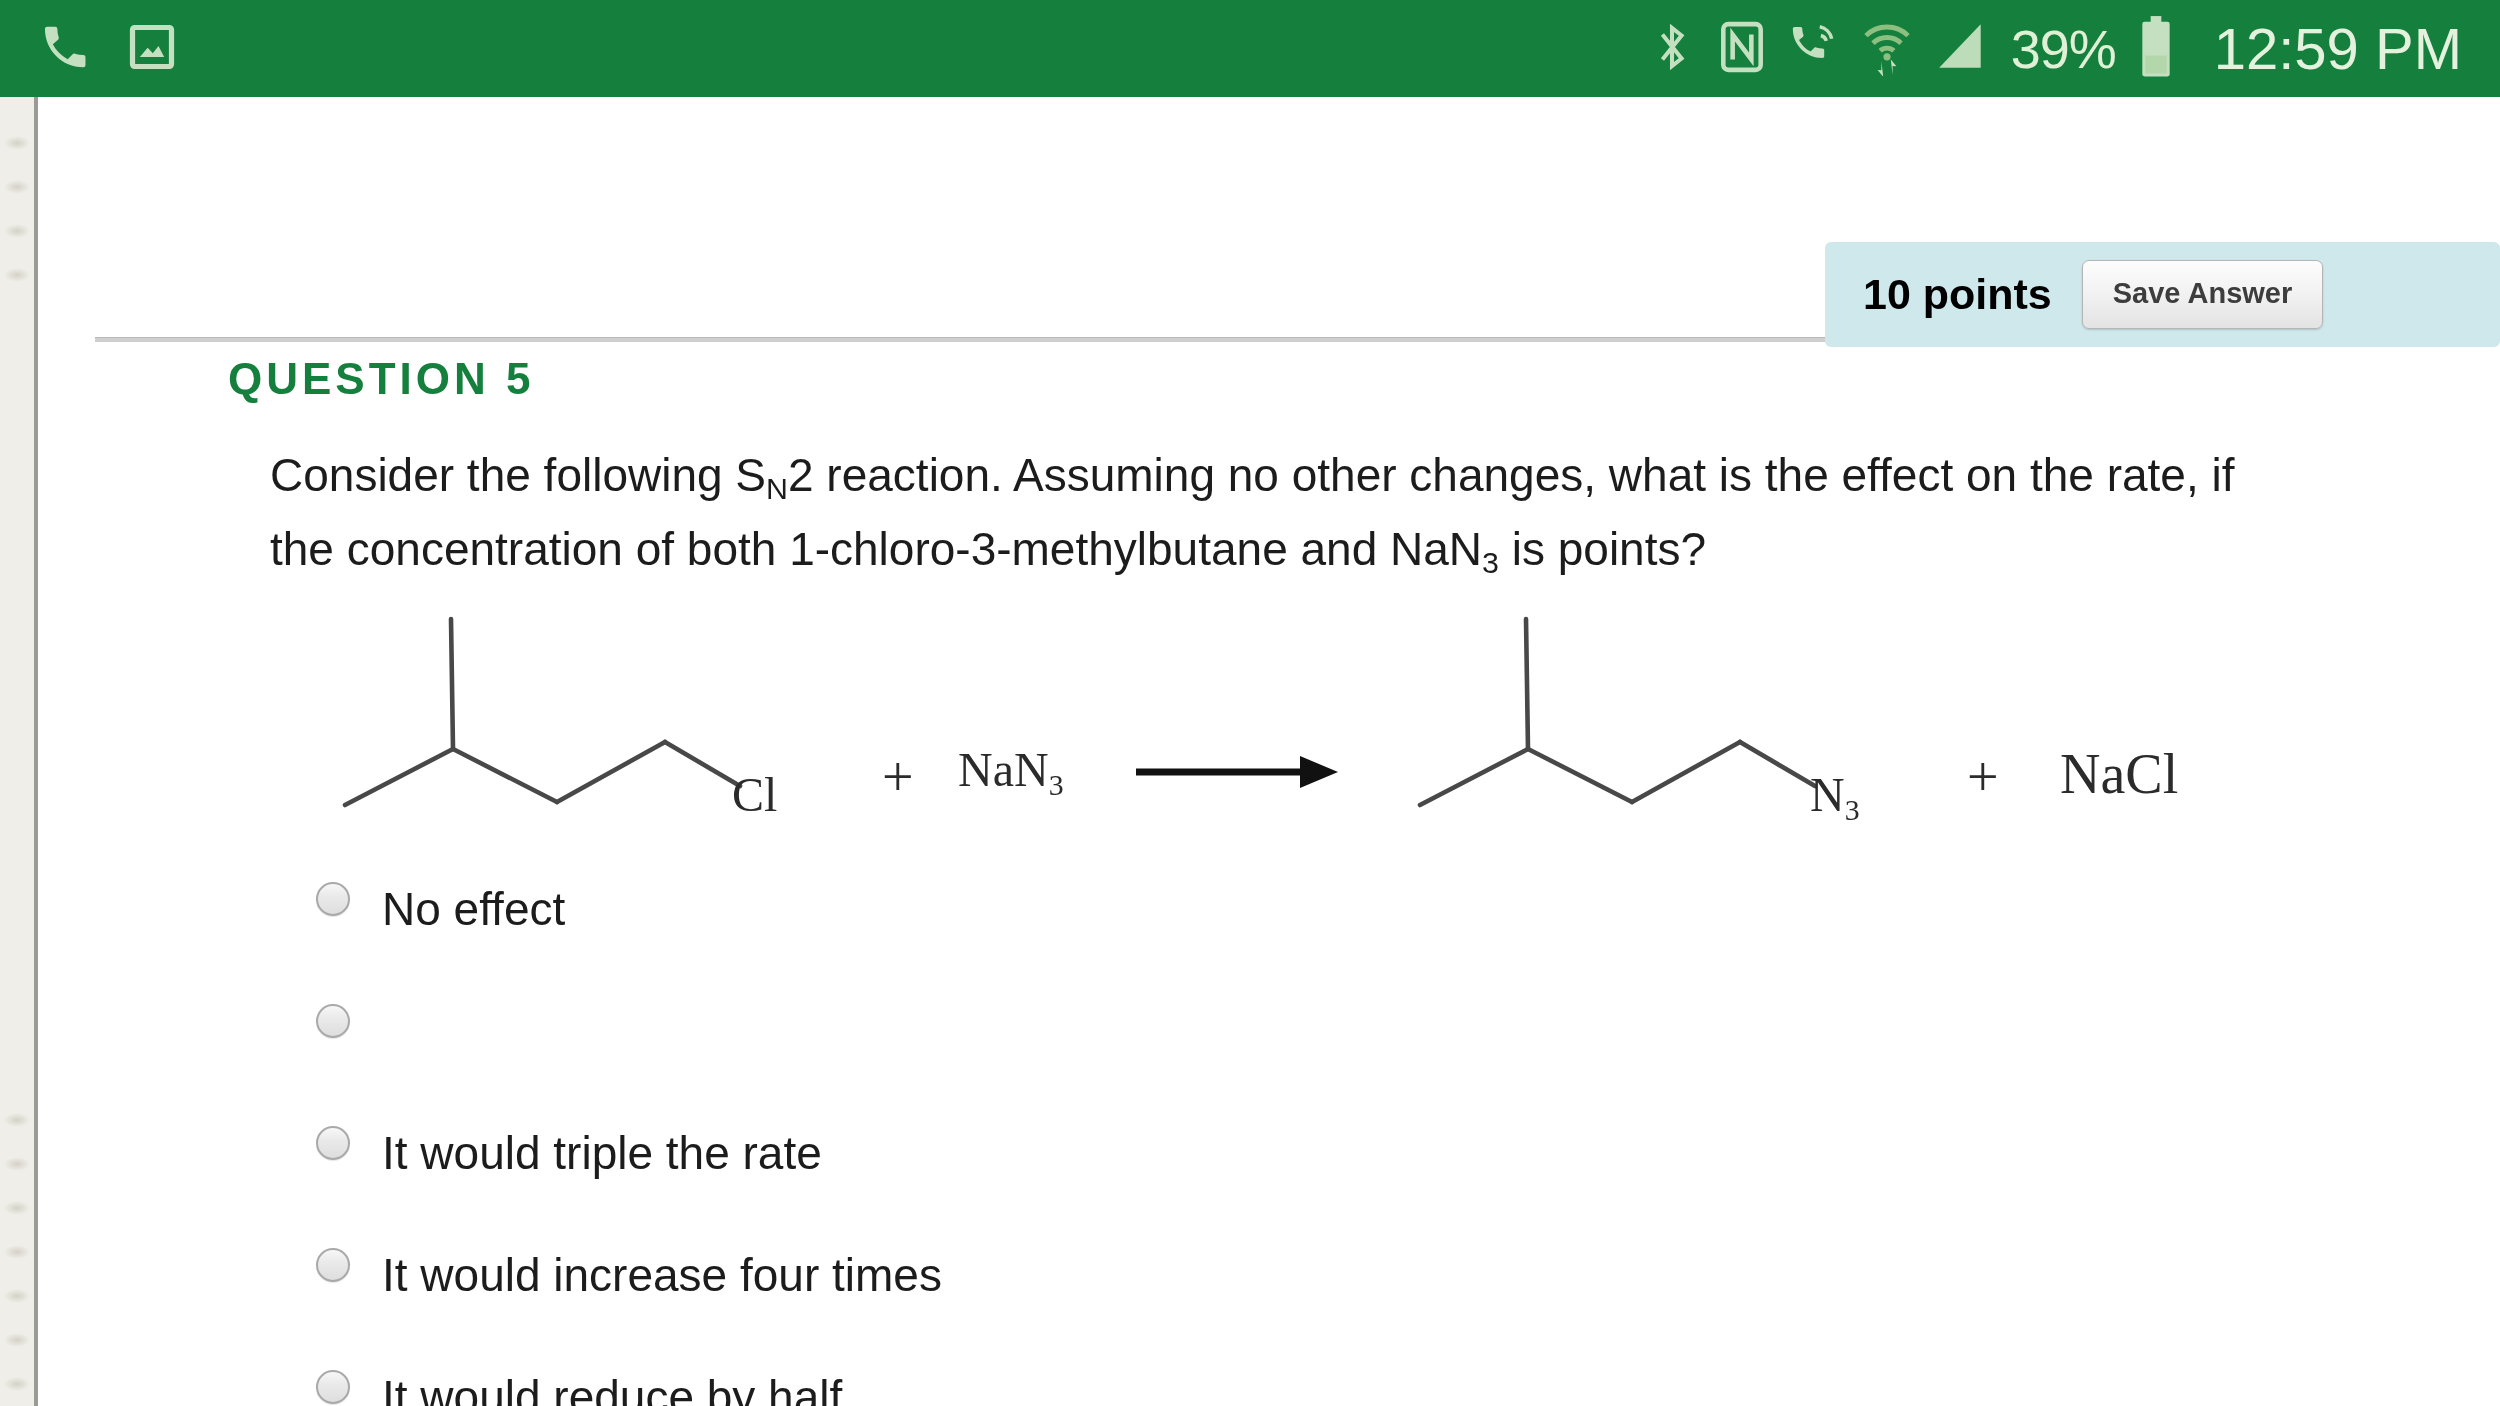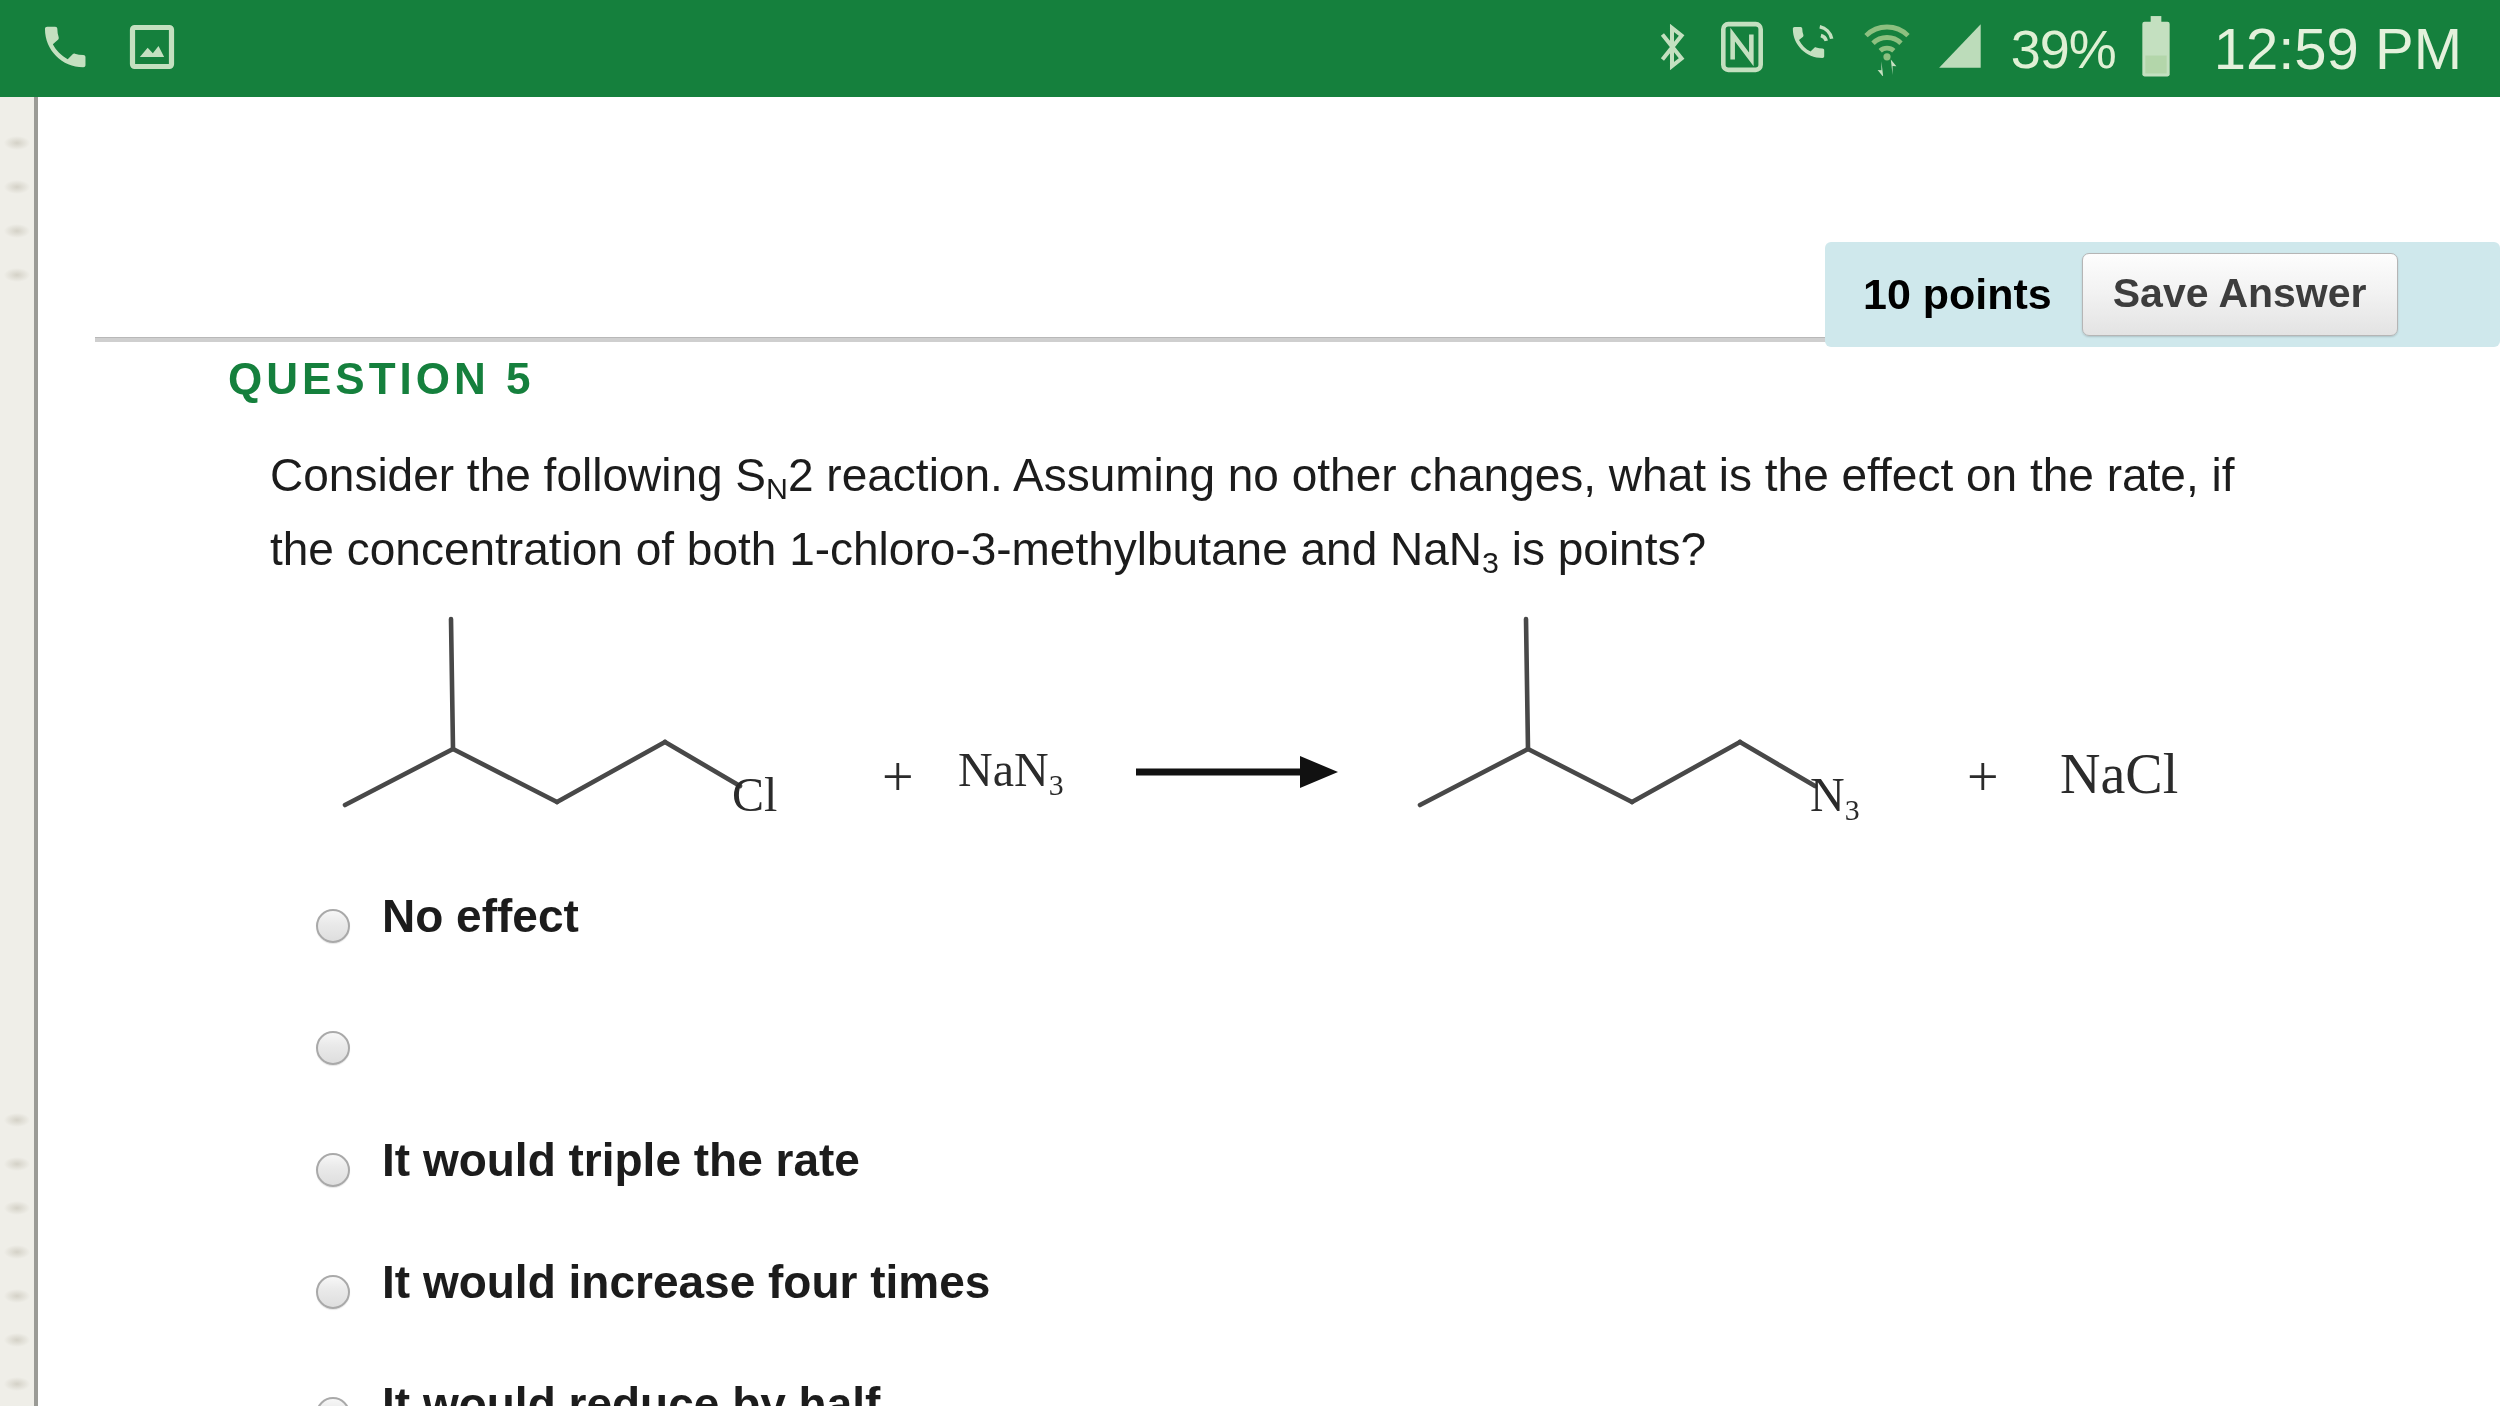--- a/index.html
+++ b/index.html
@@ -108,21 +108,21 @@
     font-weight: bold;
     color: #000000;
     white-space: nowrap;
     font-family: "Liberation Sans", sans-serif;
   }
   #save-answer-button {
     background: linear-gradient(to bottom, #fdfdfd 0%, #f2f2f2 48%, #e3e3e3 100%);
     border: 1px solid #b5b5b5;
     border-radius: 7px;
     padding: 16px 30px 18px 30px;
-    font-size: 41px;
+    font-size: 29px;
     font-weight: bold;
     color: #3d3d3d;
     white-space: nowrap;
     box-shadow: 0 1px 2px rgba(0,0,0,0.16);
     cursor: pointer;
     font-family: "Liberation Sans", sans-serif;
   }
 
   
   #question-text {
@@ -158,23 +158,22 @@
   #options-list {
     position: absolute;
     left: 232px; top: 785px;
     width: 1400px;
   }
   .option-row {
     position: relative;
     height: 61px;
     margin-bottom: 0px;
     display: flex;
-    align-items: flex-end;
+    align-items: flex-start;
     cursor: pointer;
-    font-weight: bold;
   }
   .radio {
     width: 34px; height: 34px;
     border-radius: 50%;
     border: 2px solid #a9a9a9;
     background: linear-gradient(to bottom, #f7f7f7 0%, #eaeaea 40%, #dedede 100%);
     box-shadow: 0 1px 1px rgba(0,0,0,0.10);
     flex: 0 0 auto;
     margin-left: 46px;
   }

